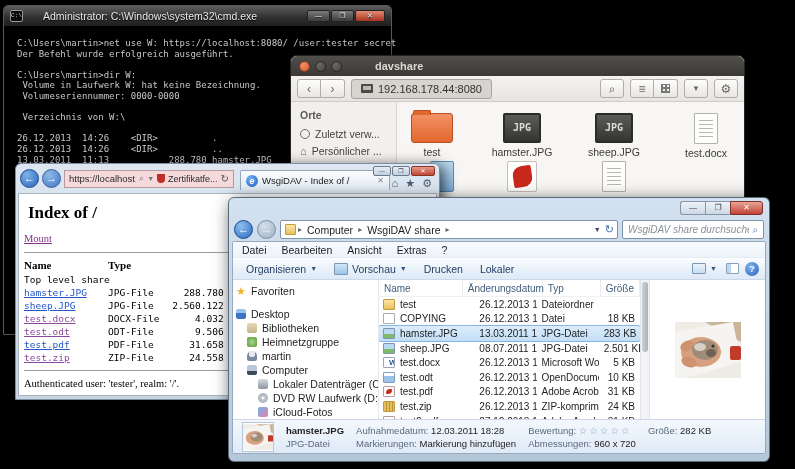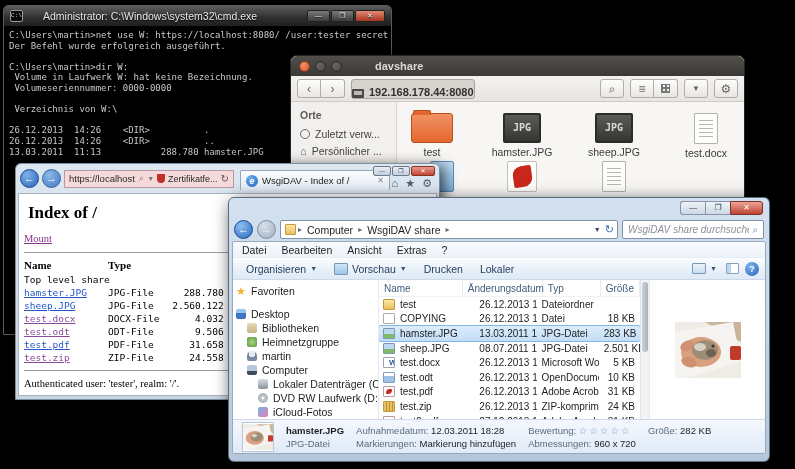--- a/index.html
+++ b/index.html
@@ -13,40 +13,40 @@
        border:1px solid #5a5a5a;border-radius:5px 5px 0 0;box-shadow:0 2px 10px rgba(0,0,0,.9)}
   .cmd-title{height:20px;background:linear-gradient(#5d5d5d,#2e2e2e 60%,#1f1f1f);
        border-radius:4px 4px 0 0;display:flex;align-items:center;gap:20px;padding:0 6px;
        color:#e8e8e8;font-size:10.5px;text-shadow:0 1px 1px #000}
   .cmd-ico{width:13px;height:12px;background:#0a0a0a;border:1px solid #9a9a9a;border-radius:2px;
        color:#ddd;font-size:6px;line-height:10px;text-align:center;font-family:"Liberation Mono",monospace}
   .cmd-btns{margin-left:auto;display:flex;gap:1px}
   .cmd-btn{width:23px;height:12px;border:1px solid #222;border-radius:2px;
        background:linear-gradient(#7a7a7a,#3c3c3c);color:#eee;font-size:7px;line-height:10px;text-align:center}
   .cmd-btn.close{background:linear-gradient(#e08a74,#a83420);width:30px}
-  #cmd pre{margin:0;padding:4px 5px;font:9px/10.6px "DejaVu Sans Mono",monospace;color:#c8c8c8}
+  #cmd pre{margin:8px;padding:4px 5px;font:9px/10.6px "DejaVu Sans Mono",monospace;color:#c8c8c8}
 
   
   #naut{left:290px;top:55px;width:455px;height:330px;background:#f6f5f4;
         border:1px solid #262420;border-radius:7px 7px 0 0;box-shadow:0 3px 16px rgba(0,0,0,.8)}
   .n-title{height:20px;background:linear-gradient(#514f4a,#3b3936);border-radius:6px 6px 0 0;
         display:flex;align-items:center;gap:5px;padding:0 8px;color:#dcd8d2;font-size:11px;font-weight:bold}
   .n-dot{width:11px;height:11px;border-radius:50%;background:radial-gradient(circle at 35% 30%,#6a6762,#4a4843);border:1px solid #2a2825}
   .n-dot.close{background:radial-gradient(circle at 35% 30%,#f2906a,#d9572c);border-color:#8a3a1a}
   .n-tools{height:26px;background:linear-gradient(#f3f2f1,#e7e5e2);border-bottom:1px solid #cfccc7;
         display:flex;align-items:center;gap:6px;padding:0 6px}
   .n-btn{height:19px;min-width:24px;border:1px solid #b2ada7;border-radius:3px;
         background:linear-gradient(#fdfdfc,#e8e6e3);color:#6b6864;font-size:12px;
         display:flex;align-items:center;justify-content:center;padding:0 4px}
   .n-group{display:flex}
   .n-group .n-btn{border-radius:0;border-left-width:0}
   .n-group .n-btn:first-child{border-radius:3px 0 0 3px;border-left-width:1px}
   .n-group .n-btn:last-child{border-radius:0 3px 3px 0}
   .n-crumb{height:20px;background:#d7d3ce;border:1px solid #a8a39d;border-radius:3px;
-        display:flex;align-items:flex-end;gap:5px;padding:0 0;font-size:11px;font-weight:bold;color:#34322f}
+        display:flex;align-items:center;gap:5px;padding:0 9px;font-size:11px;font-weight:normal;color:#34322f}
   .n-screen{width:12px;height:9px;background:#4c4a47;border-radius:1px;position:relative}
   .n-screen:after{content:"";position:absolute;left:2px;top:2px;right:2px;bottom:3px;background:#bdb9b3}
   .n-gridico{width:9px;height:9px;
         background-image:repeating-linear-gradient(0deg,#777 0 2px,transparent 2px 4px),
                          repeating-linear-gradient(90deg,#777 0 2px,transparent 2px 4px)}
   .n-body{display:flex;height:282px}
   .n-side{width:106px;background:#f1f0ee;border-right:1px solid #d9d6d2;padding:7px 0 0 9px;
         font-size:10.5px;color:#44423e}
   .n-side .hdr{font-weight:bold;color:#5c5a55;margin-bottom:7px}
   .n-item{display:flex;align-items:center;gap:5px;margin:5px 0;white-space:nowrap}

